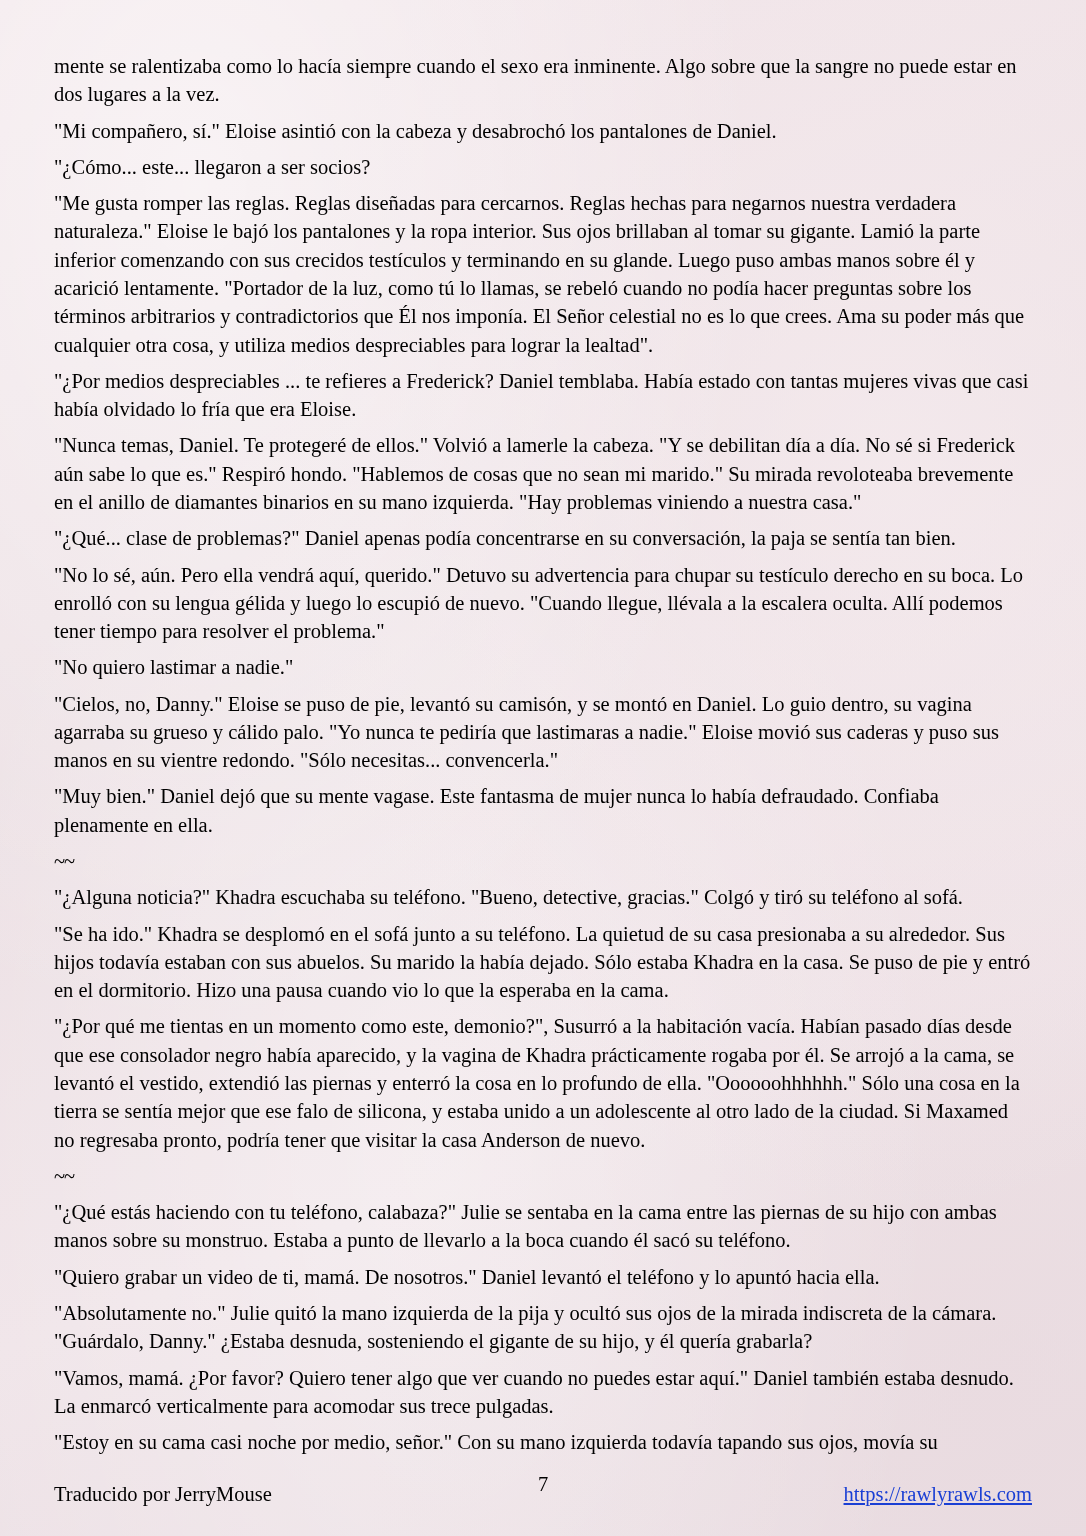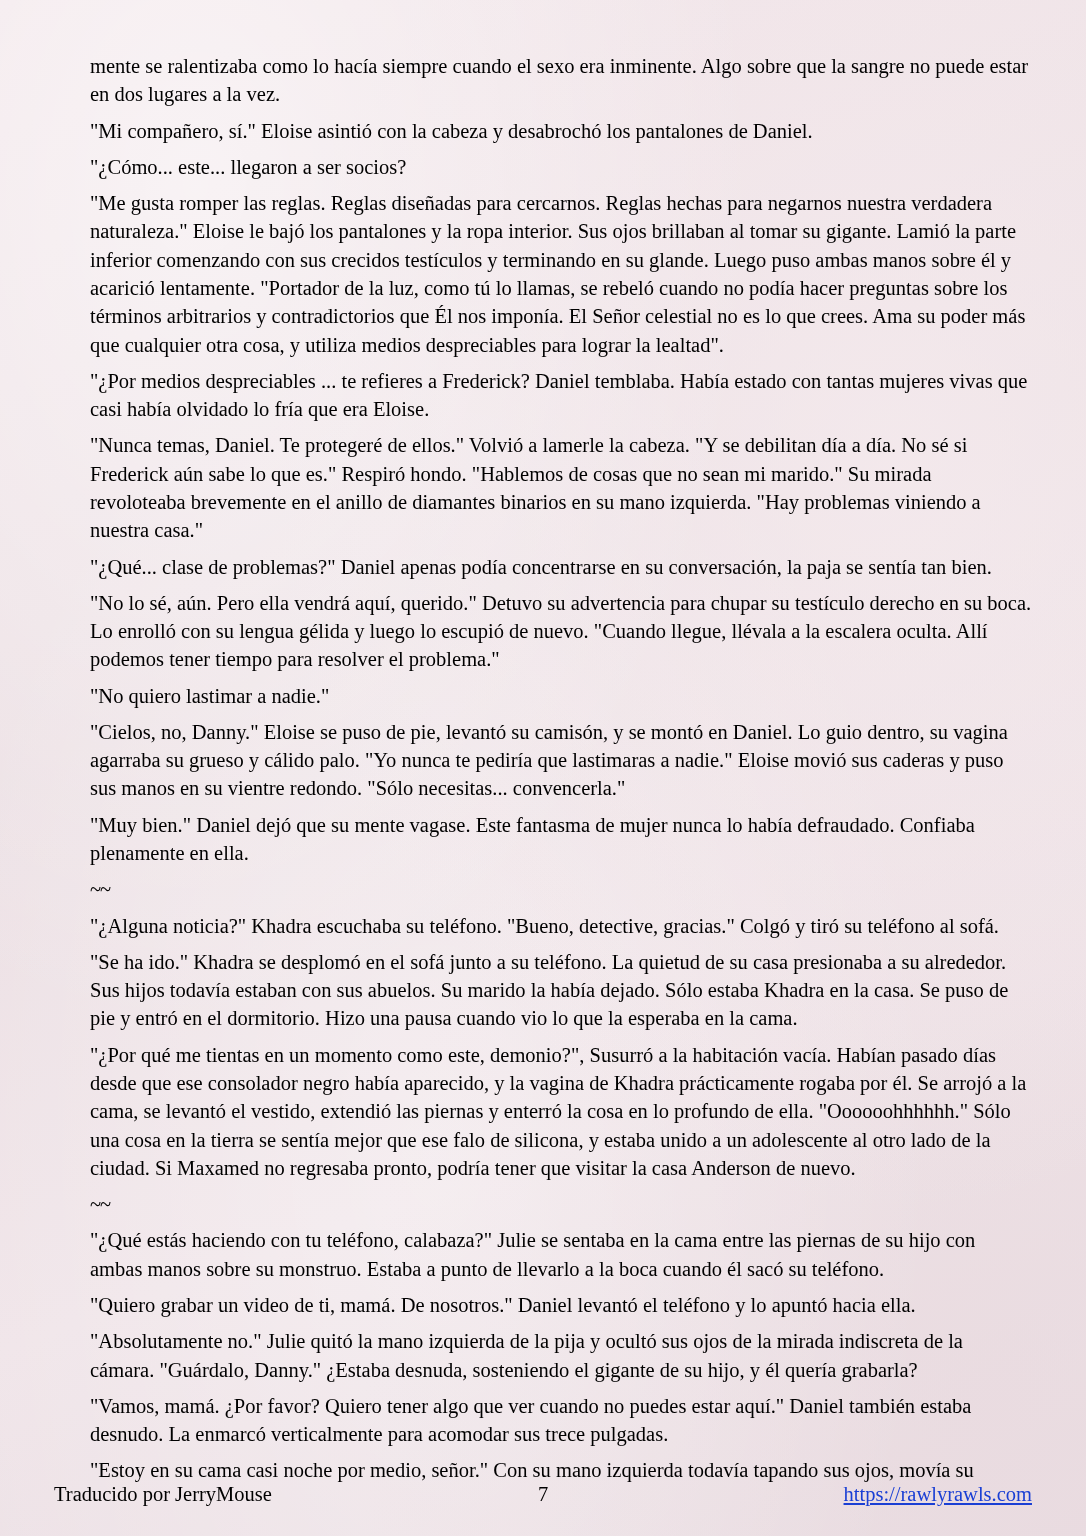--- a/index.html
+++ b/index.html
@@ -25,21 +25,20 @@
       radial-gradient(ellipse at 40% 75%, rgba(255,255,255,0.35) 0%, rgba(255,255,255,0) 55%),
       radial-gradient(ellipse at 92% 92%, rgba(233,218,223,0.7) 0%, rgba(255,255,255,0) 45%),
       linear-gradient(160deg, #f2e6ea 0%, #ece0e4 40%, #f0e5e9 70%, #e9dde2 100%);
     pointer-events: none;
   }
   .page {
     position: absolute;
     inset: 0;
     padding: 52px 54px 16px 54px;
     box-sizing: border-box;
-    margin-left: 36px;
   }
   .body-text {
     font-size: 20.5px;
     line-height: 1.38;
     text-align: left;
   }
   .body-text p {
     margin: 0 0 8px 0;
   }
   .p-indent {
@@ -66,20 +65,21 @@
     position: absolute;
     left: 0;
     right: 0;
     text-align: center;
     pointer-events: none;
   }
   .footer-right a, .footer-right {
     color: #1a3fd4;
     text-decoration: underline;
     white-space: nowrap;
+    margin-top: 10px;
   }
 </style>
 </head>
 <body>
 
 <div class="paper-texture"></div>
 
 <div class="page">
   <div class="body-text">
     <p class="p-indent">mente se ralentizaba como lo hacía siempre cuando el sexo era inminente. Algo sobre que la sangre no puede estar en dos lugares a la vez.</p>

